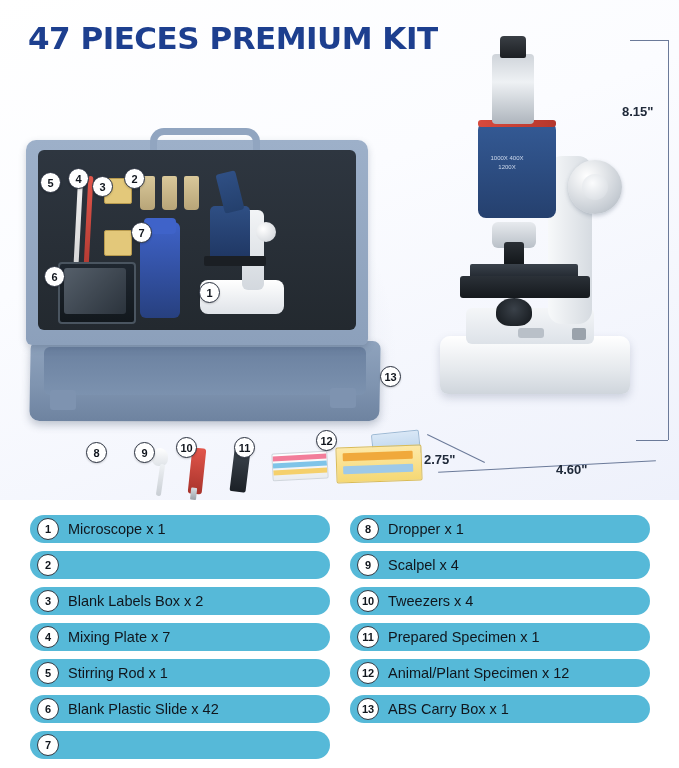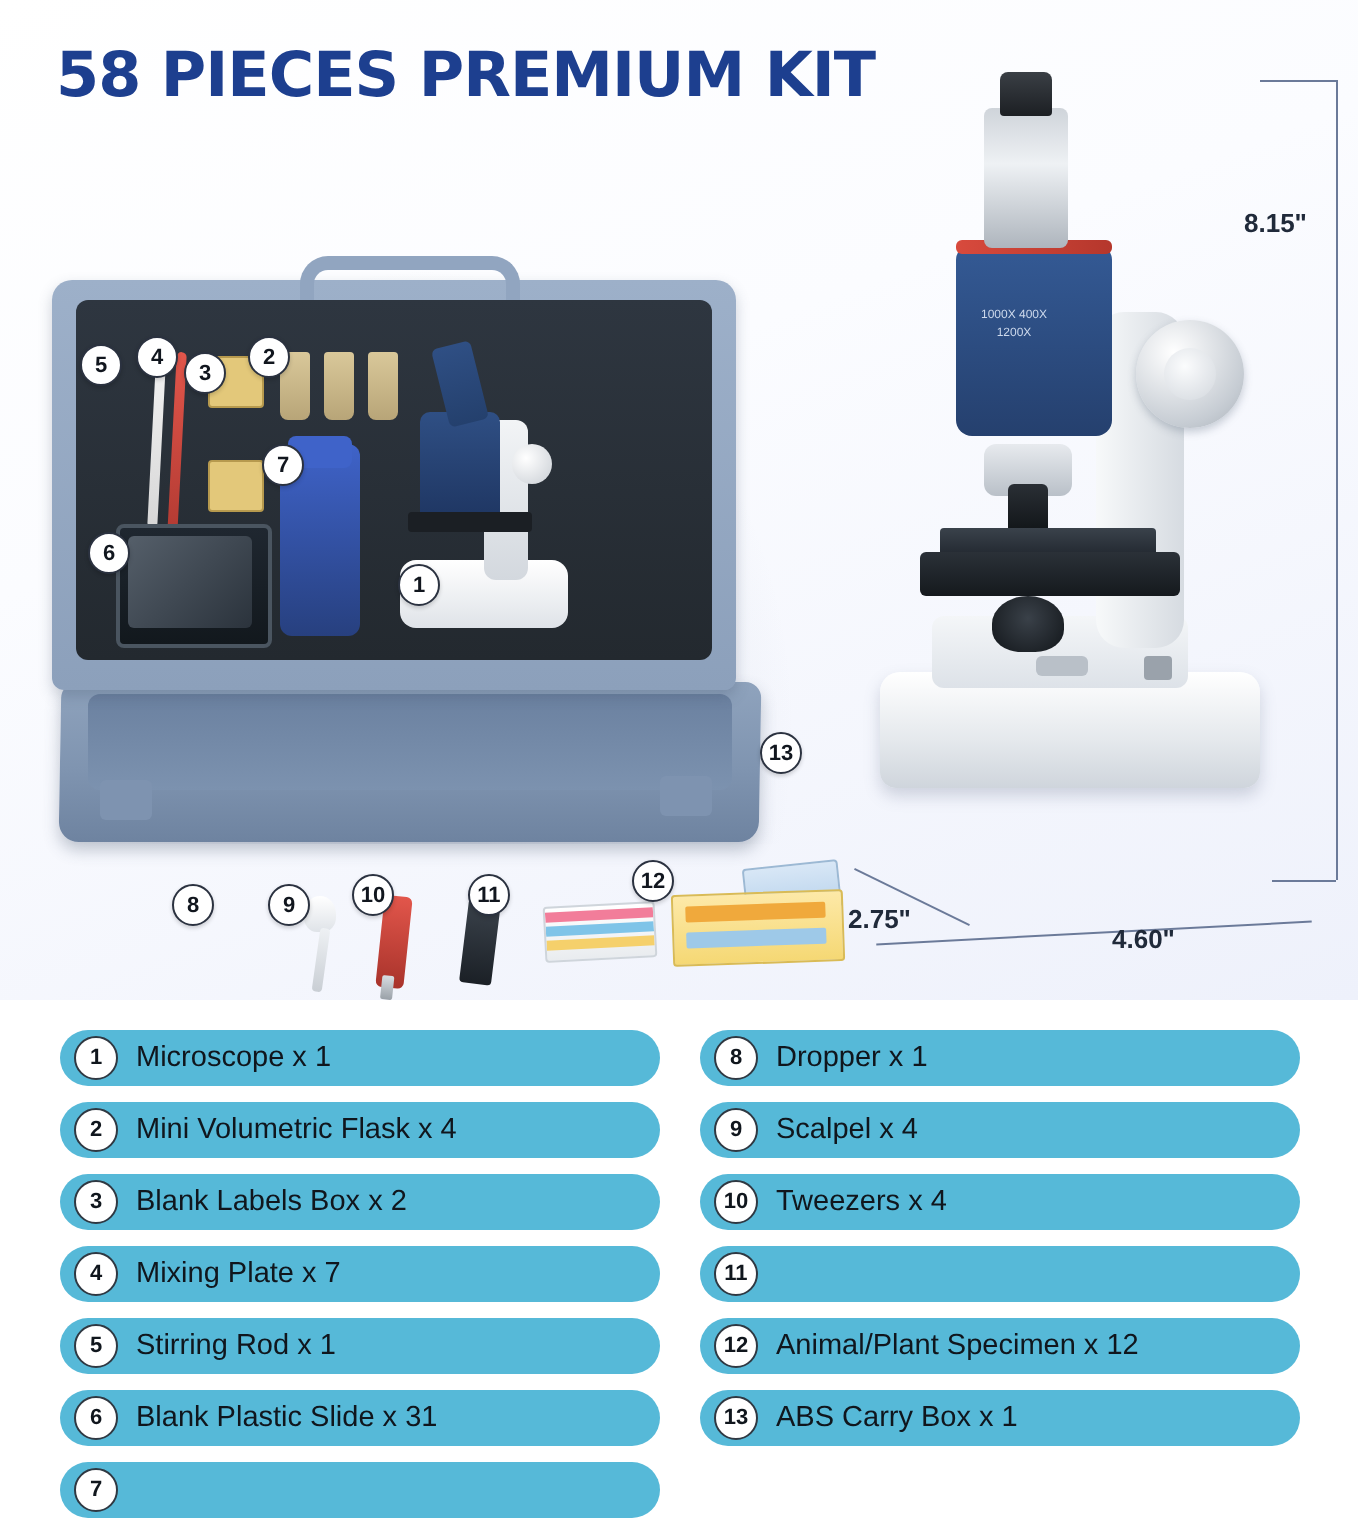--- a/index.html
+++ b/index.html
@@ -165,21 +165,21 @@
   .legend-text{
     margin-left:9px;font-size:14.5px;color:#10161d;
     white-space:nowrap;overflow:hidden;text-overflow:ellipsis;
   }
 </style>
 </head>
 <body>
 
 <div class="hero">
 
-  <div class="title">58 PIECES PREMIUM KIT</div>
+  <div class="title">47 PIECES PREMIUM KIT</div>
 
   <div class="case-shadow"></div>
   <div class="case-lid"></div>
   <div class="case-lid-inner"></div>
   <div class="case-top"></div>
   <div class="handle"></div>
   <div class="foam"></div>
   <div class="latch latch1"></div>
   <div class="latch latch2"></div>
 
@@ -264,37 +264,36 @@
 </div>
 
 <div class="legend">
   <div class="legend-col legend-left">
     <div class="legend-item">
       <div class="legend-num">1</div>
       <div class="legend-text">Microscope x 1</div>
     </div>
     <div class="legend-item">
       <div class="legend-num">2</div>
-      <div class="legend-text">Mini Volumetric Flask x 4</div>
     </div>
     <div class="legend-item">
       <div class="legend-num">3</div>
       <div class="legend-text">Blank Labels Box x 2</div>
     </div>
     <div class="legend-item">
       <div class="legend-num">4</div>
       <div class="legend-text">Mixing Plate x 7</div>
     </div>
     <div class="legend-item">
       <div class="legend-num">5</div>
       <div class="legend-text">Stirring Rod x 1</div>
     </div>
     <div class="legend-item">
       <div class="legend-num">6</div>
-      <div class="legend-text">Blank Plastic Slide x 31</div>
+      <div class="legend-text">Blank Plastic Slide x 42</div>
     </div>
     <div class="legend-item">
       <div class="legend-num">7</div>
     </div>
   </div>
 
   <div class="legend-col legend-right">
     <div class="legend-item">
       <div class="legend-num">8</div>
       <div class="legend-text">Dropper x 1</div>
@@ -302,20 +301,21 @@
     <div class="legend-item">
       <div class="legend-num">9</div>
       <div class="legend-text">Scalpel x 4</div>
     </div>
     <div class="legend-item">
       <div class="legend-num">10</div>
       <div class="legend-text">Tweezers x 4</div>
     </div>
     <div class="legend-item">
       <div class="legend-num">11</div>
+      <div class="legend-text">Prepared Specimen x 1</div>
     </div>
     <div class="legend-item">
       <div class="legend-num">12</div>
       <div class="legend-text">Animal/Plant Specimen x 12</div>
     </div>
     <div class="legend-item">
       <div class="legend-num">13</div>
       <div class="legend-text">ABS Carry Box x 1</div>
     </div>
   </div>

